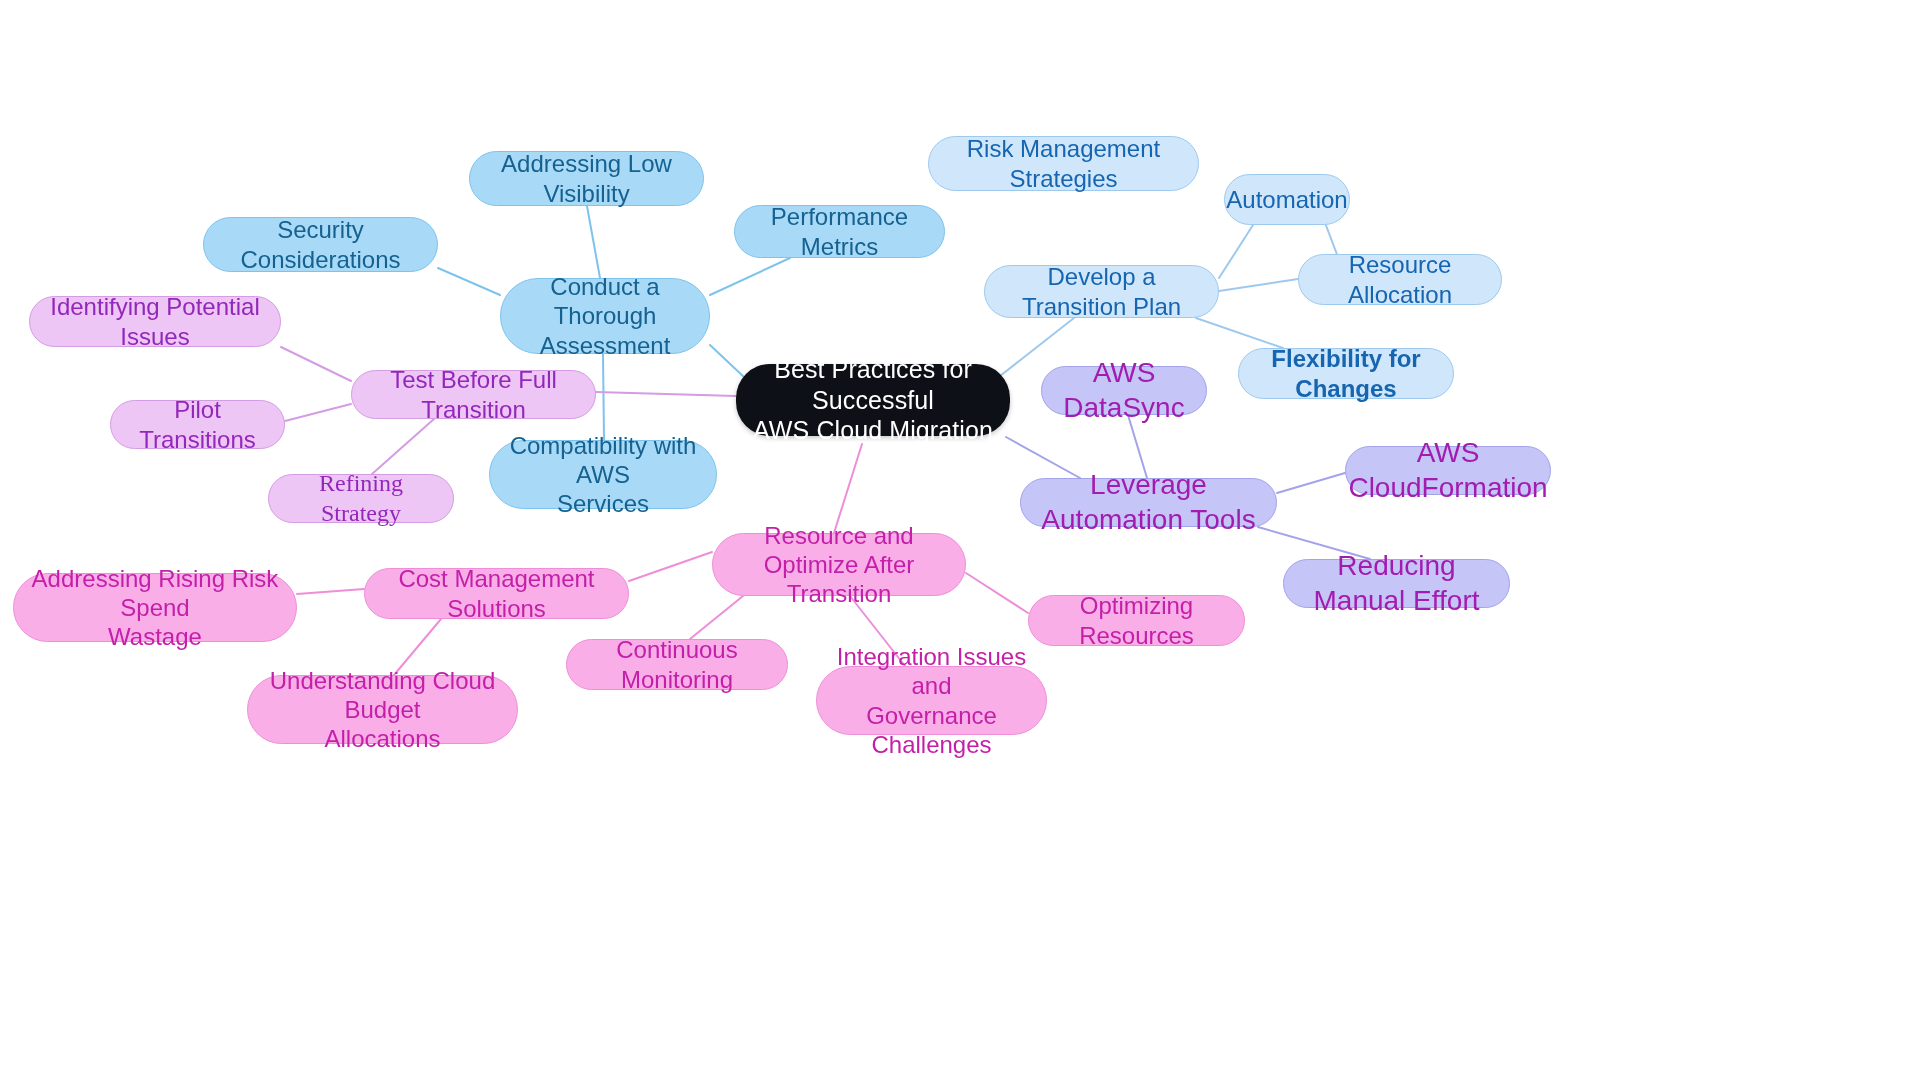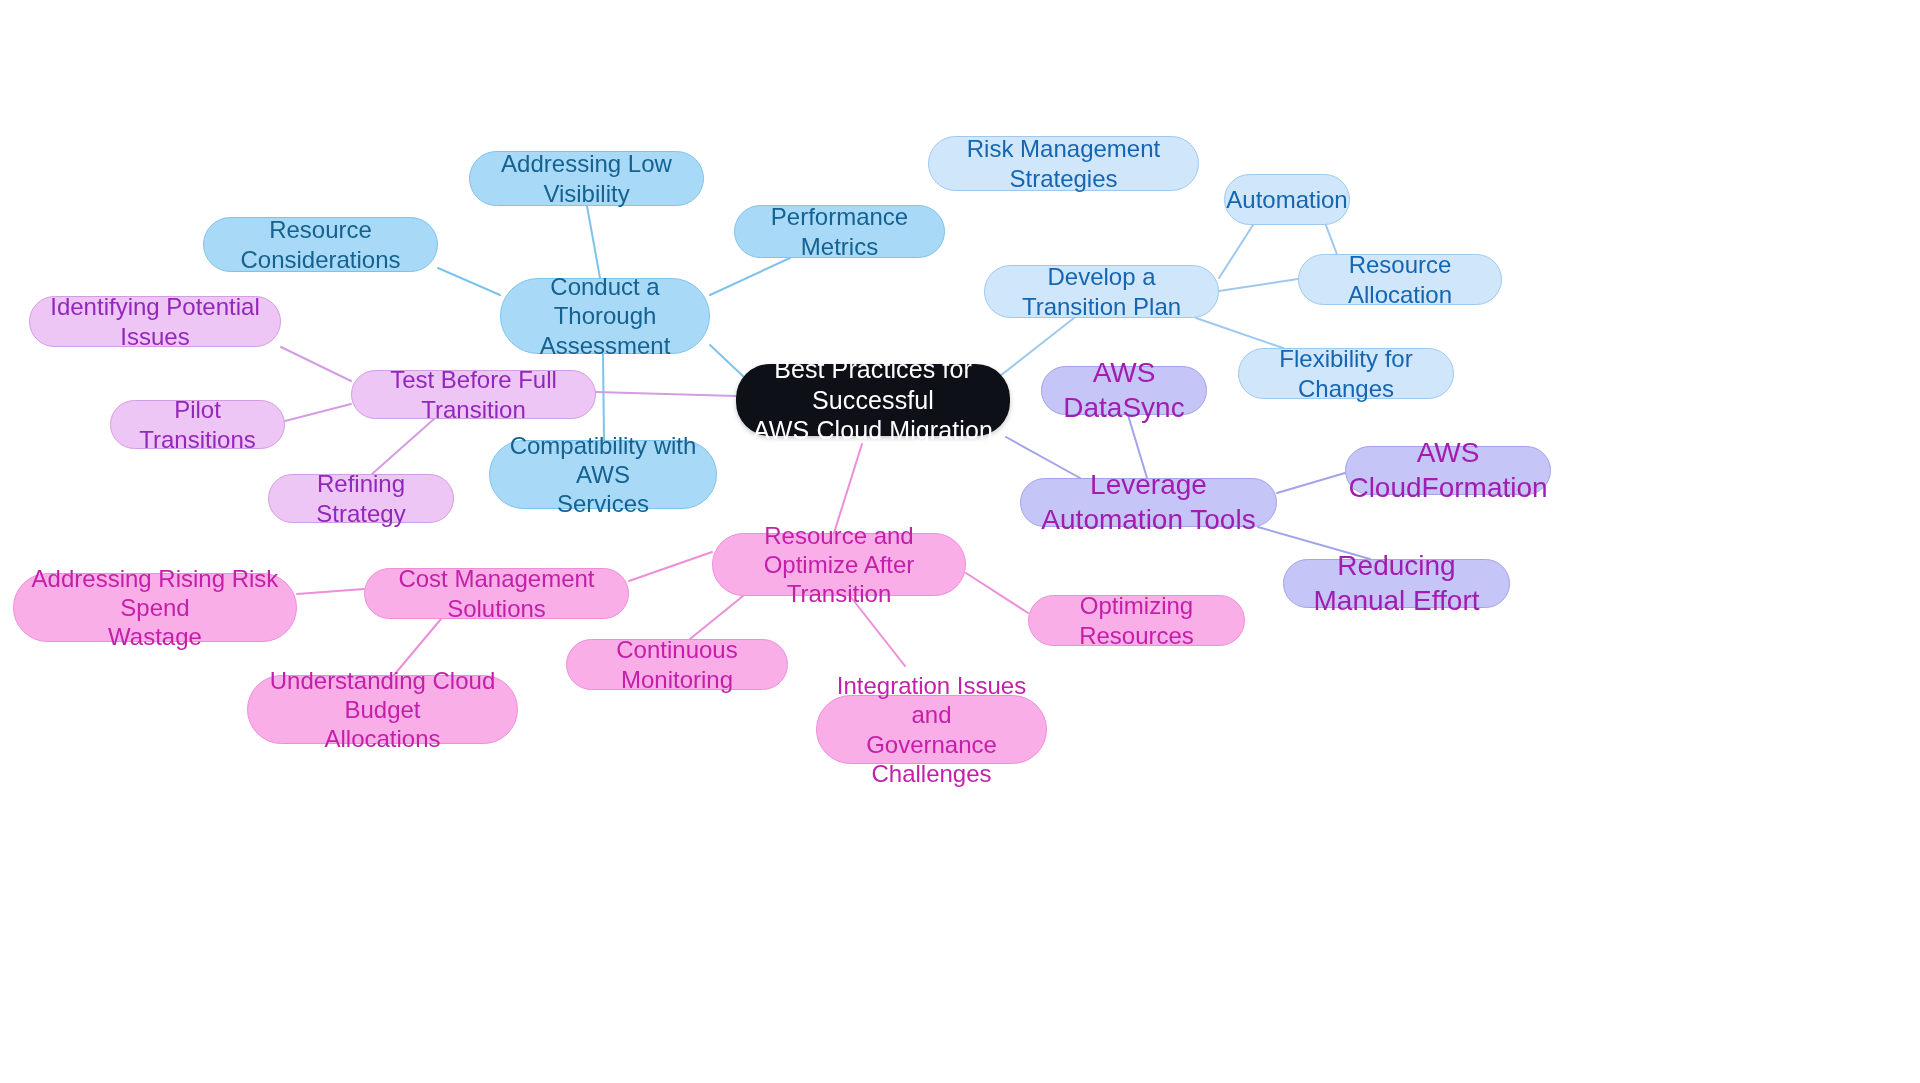--- a/index.html
+++ b/index.html
@@ -112,42 +112,42 @@
       <line x1="351" y1="381" x2="281" y2="347" stroke="#d49ce2" stroke-width="2" stroke-linecap="round"></line>
       <line x1="351" y1="404" x2="285" y2="421" stroke="#d49ce2" stroke-width="2" stroke-linecap="round"></line>
       <line x1="434" y1="419" x2="372" y2="474" stroke="#d49ce2" stroke-width="2" stroke-linecap="round"></line>
     </svg>
   <div id="node-layer">
       <div class="node node-root" style="left: 736px; top: 364px; width: 274px; height: 72px;">Best Practices for Successful
 AWS Cloud Migration</div>
       <div class="node node-sky" style="left: 500px; top: 278px; width: 210px; height: 76px;">Conduct a Thorough
 Assessment</div>
       <div class="node node-sky" style="left: 469px; top: 151px; width: 235px; height: 55px;">Addressing Low Visibility</div>
-      <div class="node node-sky" style="left: 203px; top: 217px; width: 235px; height: 55px;">Resource Considerations</div>
+      <div class="node node-sky" style="left: 203px; top: 217px; width: 235px; height: 55px;">Security Considerations</div>
       <div class="node node-sky" style="left: 734px; top: 205px; width: 211px; height: 53px;">Performance Metrics</div>
       <div class="node node-sky" style="left: 489px; top: 440px; width: 228px; height: 69px;">Compatibility with AWS
 Services</div>
       <div class="node node-skylight" style="left: 984px; top: 265px; width: 235px; height: 53px;">Develop a Transition Plan</div>
       <div class="node node-skylight" style="left: 928px; top: 136px; width: 271px; height: 55px;">Risk Management Strategies</div>
       <div class="node node-skylight" style="left: 1224px; top: 174px; width: 126px; height: 51px;">Automation</div>
       <div class="node node-skylight" style="left: 1298px; top: 254px; width: 204px; height: 51px;">Resource Allocation</div>
-      <div class="node node-skylight" style="left: 1238px; top: 348px; width: 216px; height: 51px;">Flexibility for Changes</div>
+      <div class="node node-skylight" style="left: 1238px; top: 348px; width: 216px; height: 51px; font-weight: bold;">Flexibility for Changes</div>
       <div class="node node-indigo" style="left: 1020px; top: 478px; width: 257px; height: 49px;">Leverage Automation Tools</div>
       <div class="node node-indigo" style="left: 1041px; top: 366px; width: 166px; height: 49px;">AWS DataSync</div>
       <div class="node node-indigo" style="left: 1345px; top: 446px; width: 206px; height: 49px;">AWS CloudFormation</div>
       <div class="node node-indigo" style="left: 1283px; top: 559px; width: 227px; height: 49px;">Reducing Manual Effort</div>
       <div class="node node-pink" style="left: 712px; top: 533px; width: 254px; height: 63px;">Resource and Optimize After
 Transition</div>
       <div class="node node-pink" style="left: 364px; top: 568px; width: 265px; height: 51px;">Cost Management Solutions</div>
       <div class="node node-pink" style="left: 13px; top: 573px; width: 284px; height: 69px;">Addressing Rising Risk Spend
 Wastage</div>
       <div class="node node-pink" style="left: 247px; top: 675px; width: 271px; height: 69px;">Understanding Cloud Budget
 Allocations</div>
       <div class="node node-pink" style="left: 566px; top: 639px; width: 222px; height: 51px;">Continuous Monitoring</div>
-      <div class="node node-pink" style="left: 816px; top: 666px; width: 231px; height: 69px; margin-top: 29px;">Integration Issues and
+      <div class="node node-pink" style="left: 816px; top: 666px; width: 231px; height: 69px;">Integration Issues and
 Governance Challenges</div>
       <div class="node node-pink" style="left: 1028px; top: 595px; width: 217px; height: 51px;">Optimizing Resources</div>
       <div class="node node-violet" style="left: 351px; top: 370px; width: 245px; height: 49px;">Test Before Full Transition</div>
       <div class="node node-violet" style="left: 29px; top: 296px; width: 252px; height: 51px;">Identifying Potential Issues</div>
       <div class="node node-violet" style="left: 110px; top: 400px; width: 175px; height: 49px;">Pilot Transitions</div>
-      <div class="node node-violet" style="left: 268px; top: 474px; width: 186px; height: 49px;">Refining Strategy</div>
+      <div class="node node-violet" style="left: 268px; top: 474px; width: 186px; height: 49px; font-family: Liberation Serif, serif;">Refining Strategy</div>
     </div>
 </div>
 
 </body></html>

